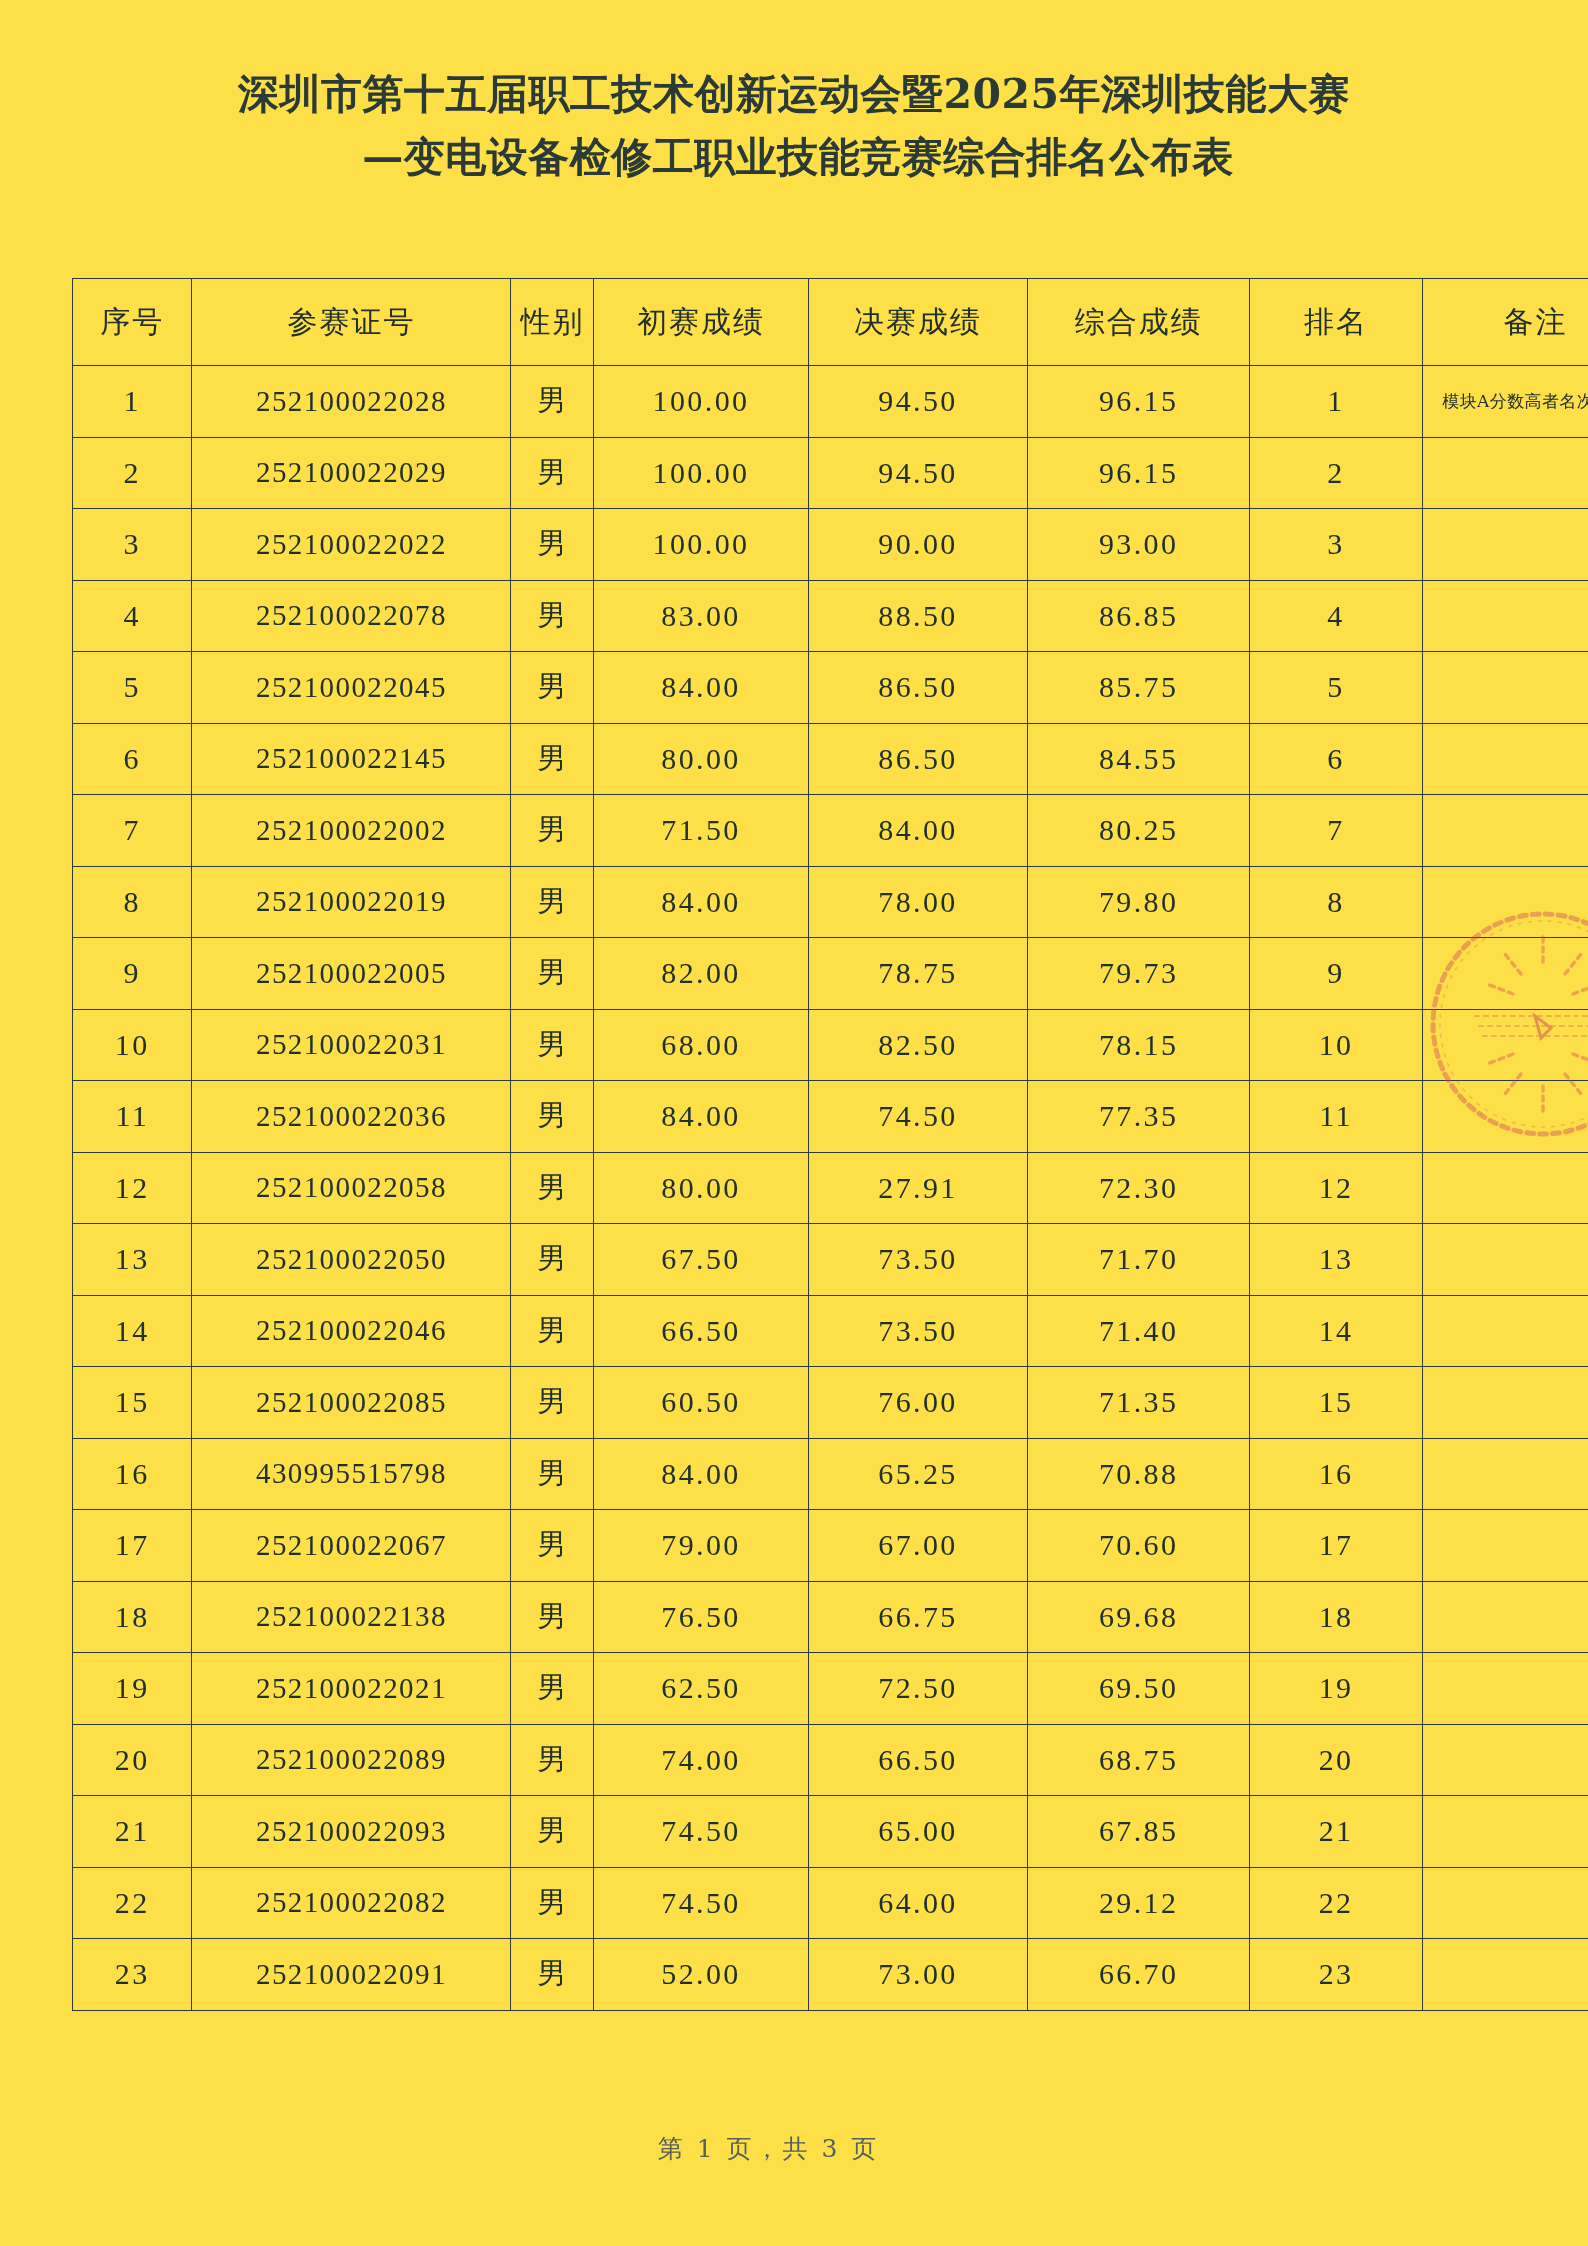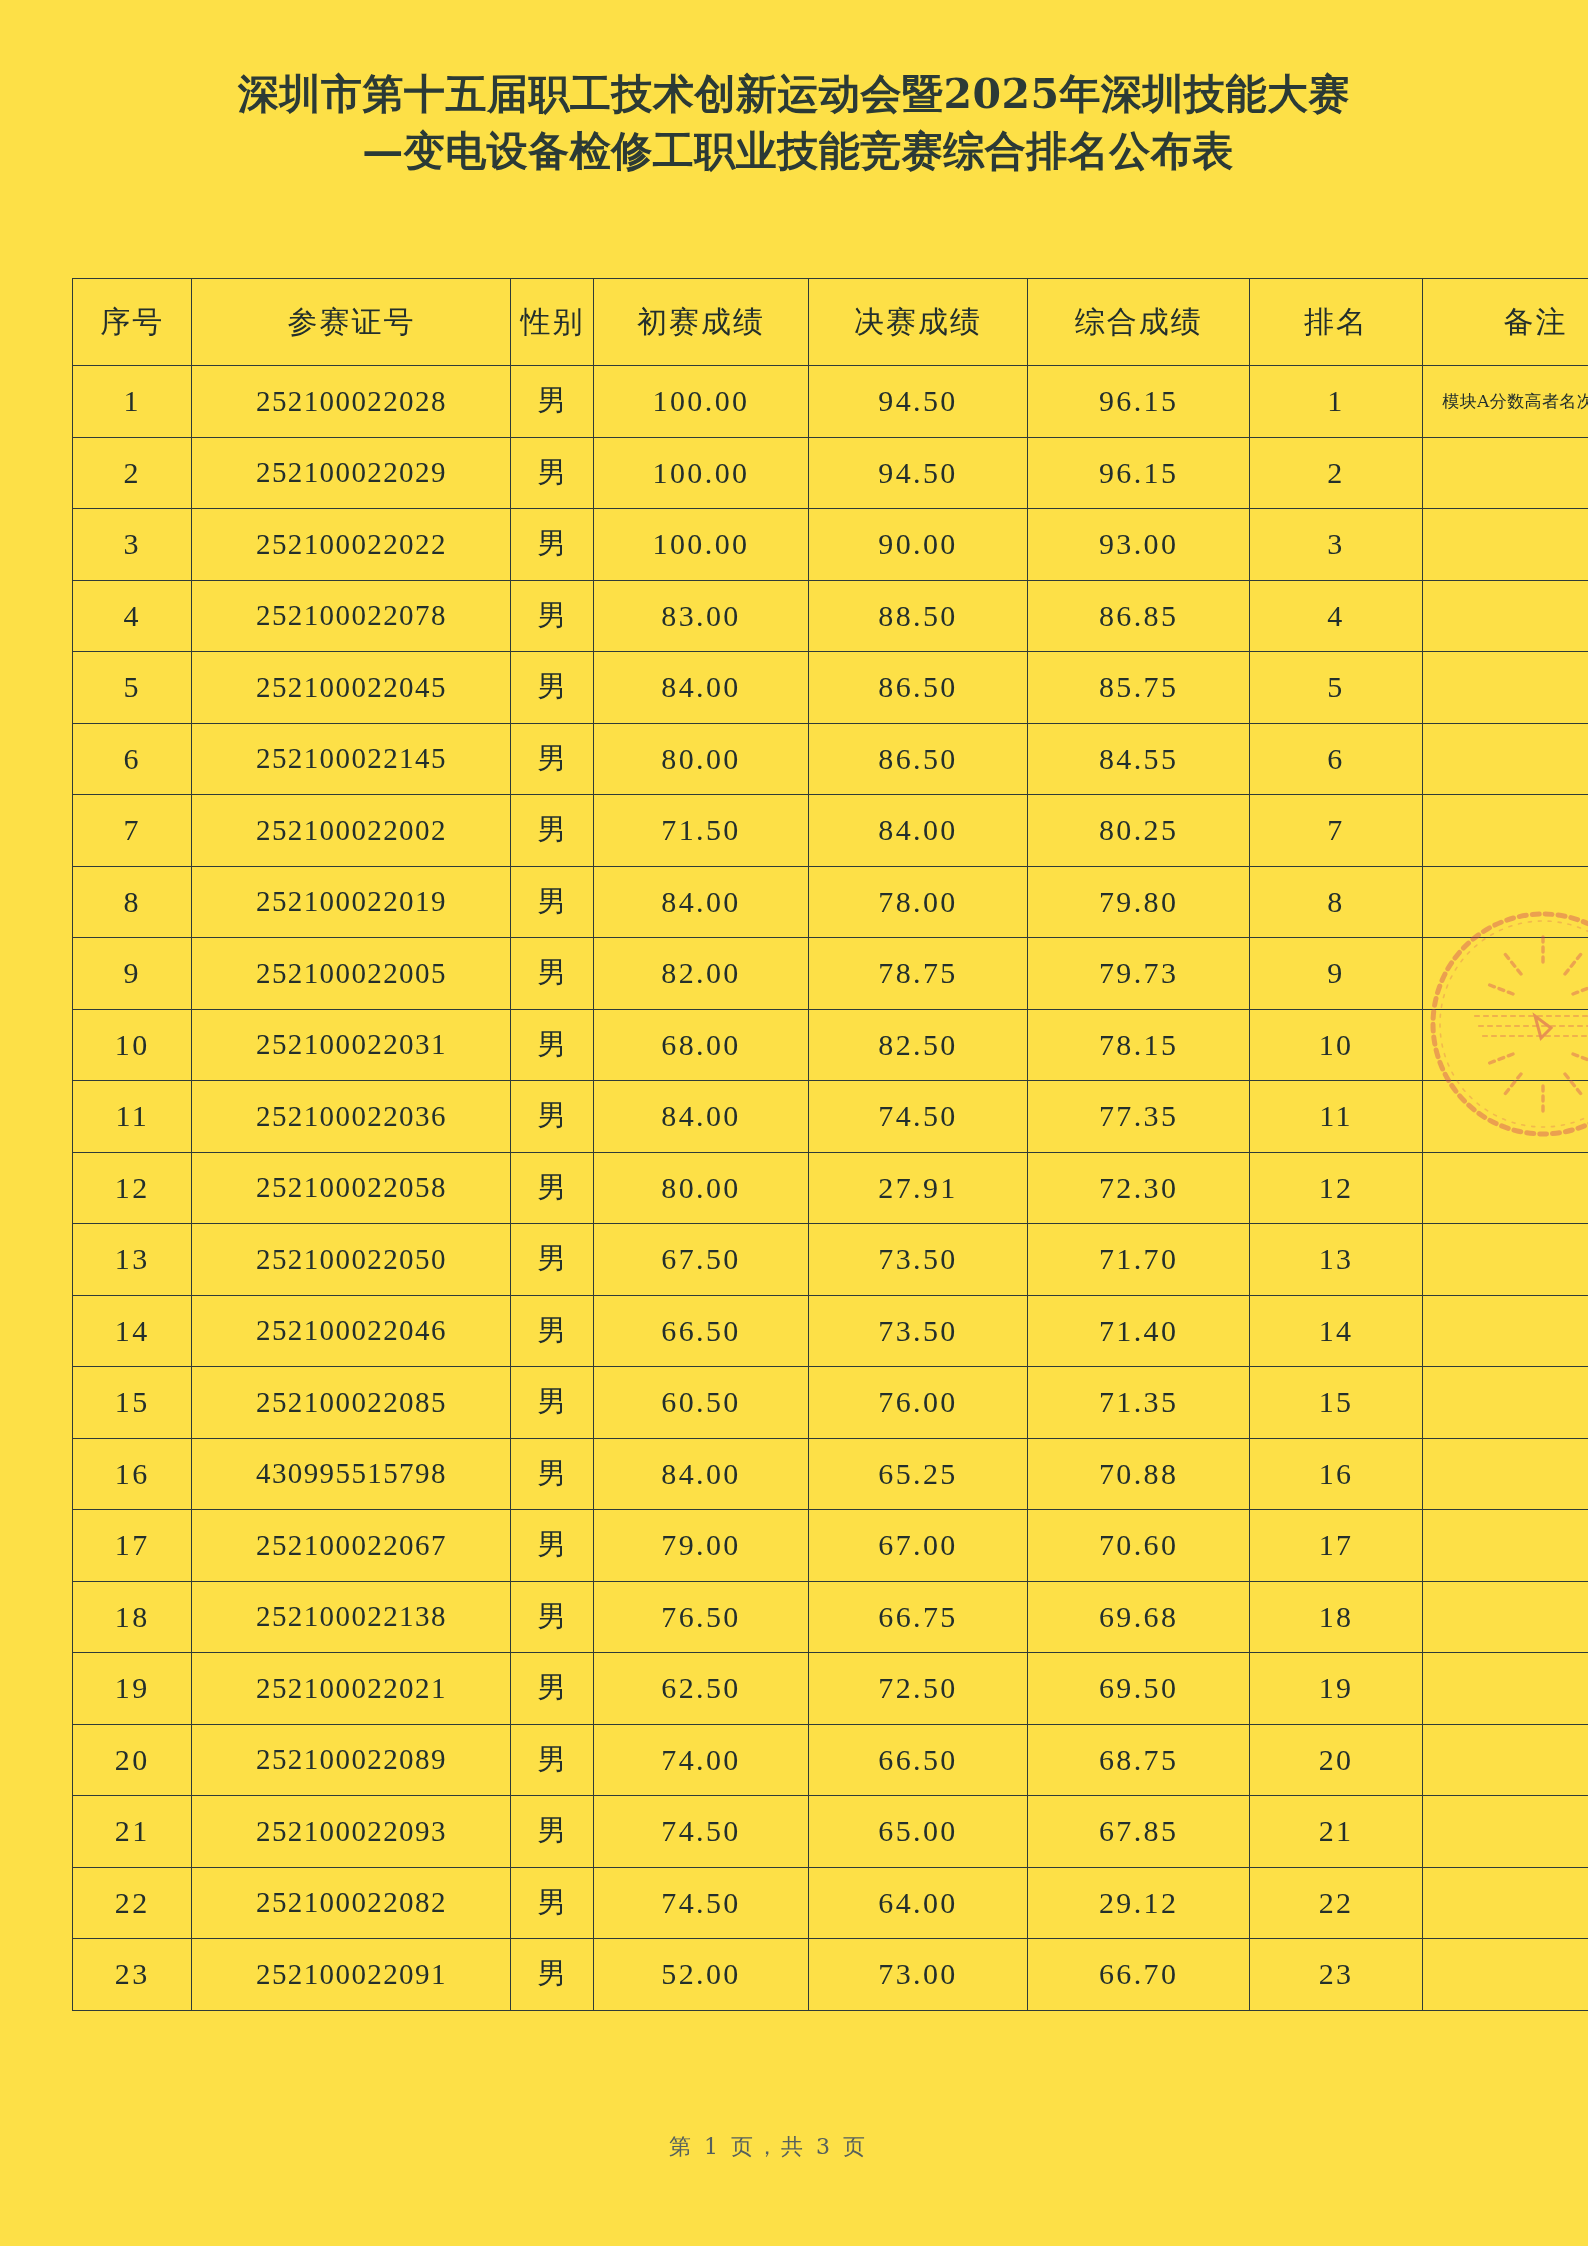--- a/index.html
+++ b/index.html
@@ -35,21 +35,21 @@
   }
   .title-line {
     font-family: "DejaVu Serif", "Liberation Serif", serif;
     font-weight: bold;
     font-size: 41px;
     letter-spacing: 0.5px;
     color: #2b3a36;
     white-space: nowrap;
   }
   .title-line.second {
-    margin-top: 4px;
+    margin-top: 10px;
     padding-left: 8px;
   }
 
   
   .table-wrap {
     position: absolute;
     top: 278px;
     left: 72px;
     width: 1434px;
   }
@@ -111,21 +111,21 @@
   }
 
   
   .footer {
     position: absolute;
     top: 2132px;
     left: 0;
     width: 1537px;
     text-align: center;
     font-family: "DejaVu Serif", "Liberation Serif", serif;
-    font-size: 22px;
+    font-size: 25px;
     letter-spacing: 3px;
     color: #55605d;
   }
 
   
   .seal {
     position: absolute;
     top: 898px;
     left: 1417px;
     width: 252px;

